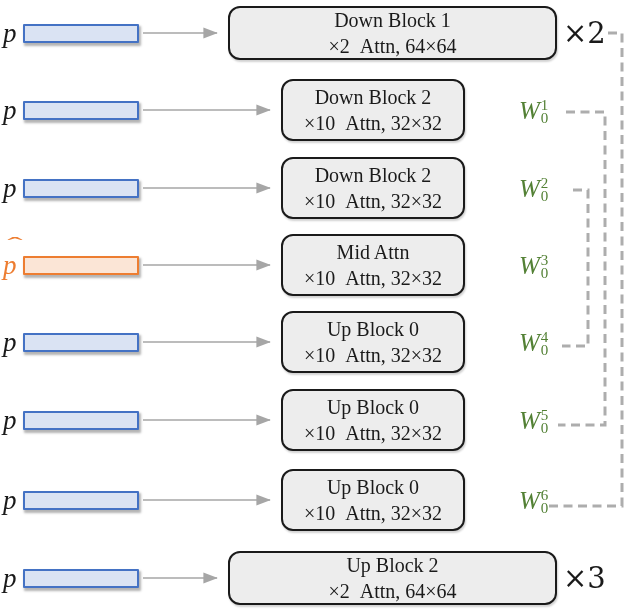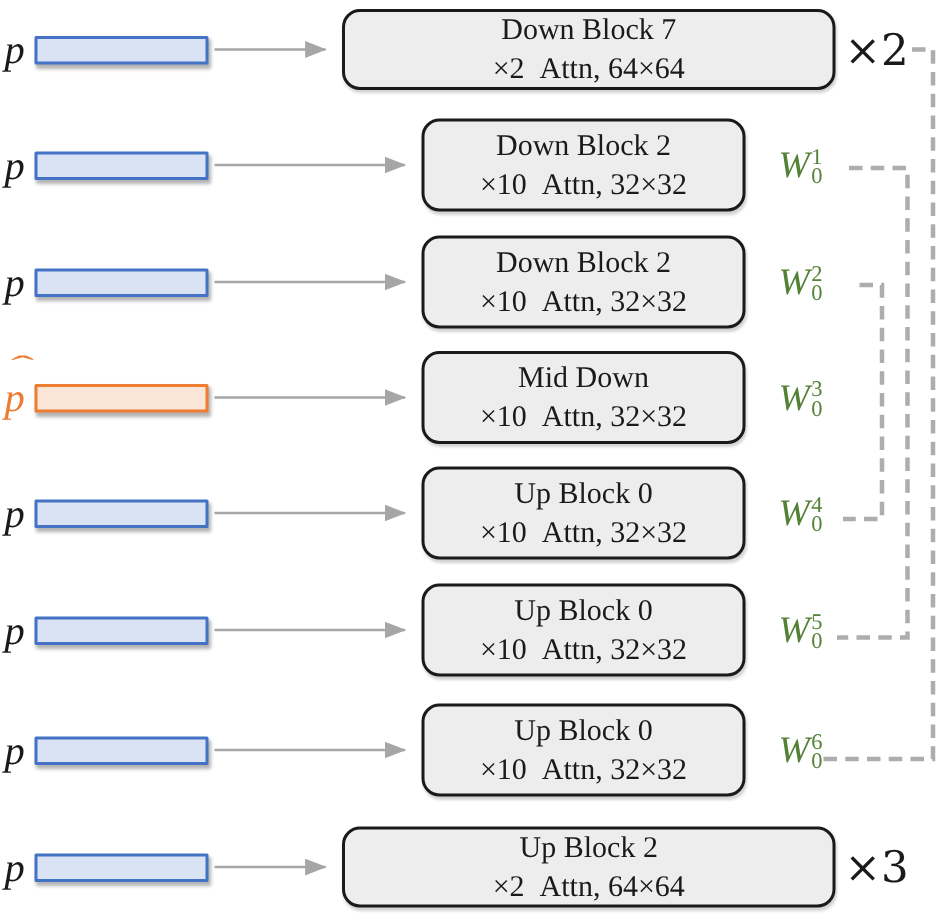--- a/index.html
+++ b/index.html
@@ -33,21 +33,21 @@
     border:2px solid var(--blue_border);background:var(--blue_fill);
     border-radius:1px;box-shadow:1.5px 2.5px 2.5px rgba(0,0,0,0.30);
   }
   .bar.orange{border-color:var(--orange_border);background:var(--orange_fill);}
   .block{
     position:absolute;box-sizing:border-box;background:var(--block_fill);
     border:2px solid var(--block_border);border-radius:12px;
     display:flex;flex-direction:column;justify-content:center;align-items:center;
     box-shadow:1px 2px 2px rgba(0,0,0,0.18);
   }
-  .block.narrow{left:281px;top:1px;width:216px;height:62px;}
+  .block.narrow{left:281px;top:1px;width:184px;height:62px;}
   .block.wide{left:228px;top:5px;width:329px;height:54px;}
   .block .t1,.block .t2{font-size:20px;line-height:26px;white-space:pre;}
   .count{
     position:absolute;left:563px;top:0;height:64px;line-height:64px;
     font-size:29px;font-family:"DejaVu Serif","Liberation Serif",serif;
   }
   .wlabel{
     position:absolute;left:519px;top:0;height:64px;display:flex;align-items:center;
     color:var(--green_label);
   }
@@ -79,21 +79,21 @@
 
     <path class="bracket" d="M608 33 L622 33 L622 506 L548 506"></path>
     <path class="bracket" d="M566 112 L605 112 L605 425 L558 425"></path>
     <path class="bracket" d="M573 190 L588 190 L588 346 L562 346"></path>
   </svg>
 
   <div class="row" style="top:1px">
     <span class="plabel"><span>p</span></span>
     <div class="bar blue"></div>
     <div class="block wide">
-      <div class="t1">Down Block 7</div>
+      <div class="t1">Down Block 1</div>
       <div class="t2">×2 Attn, 64×64</div>
     </div>
     <span class="count">×2</span>
   </div>
 
   <div class="row" style="top:78px">
     <span class="plabel"><span>p</span></span>
     <div class="bar blue"></div>
     <div class="block narrow">
       <div class="t1">Down Block 2</div>
@@ -124,21 +124,21 @@
     </span>
   </div>
 
   <div class="row" style="top:233px">
     <span class="plabel orange">
       <span class="hat">ˆ</span>
       <span>p</span>
     </span>
     <div class="bar orange"></div>
     <div class="block narrow">
-      <div class="t1">Mid Down</div>
+      <div class="t1">Mid Attn</div>
       <div class="t2">×10 Attn, 32×32</div>
     </div>
     <span class="wlabel">
       <span class="base">W</span>
       <span class="scripts">
           <span>3</span>
           <span>0</span>
         </span>
     </span>
   </div>

